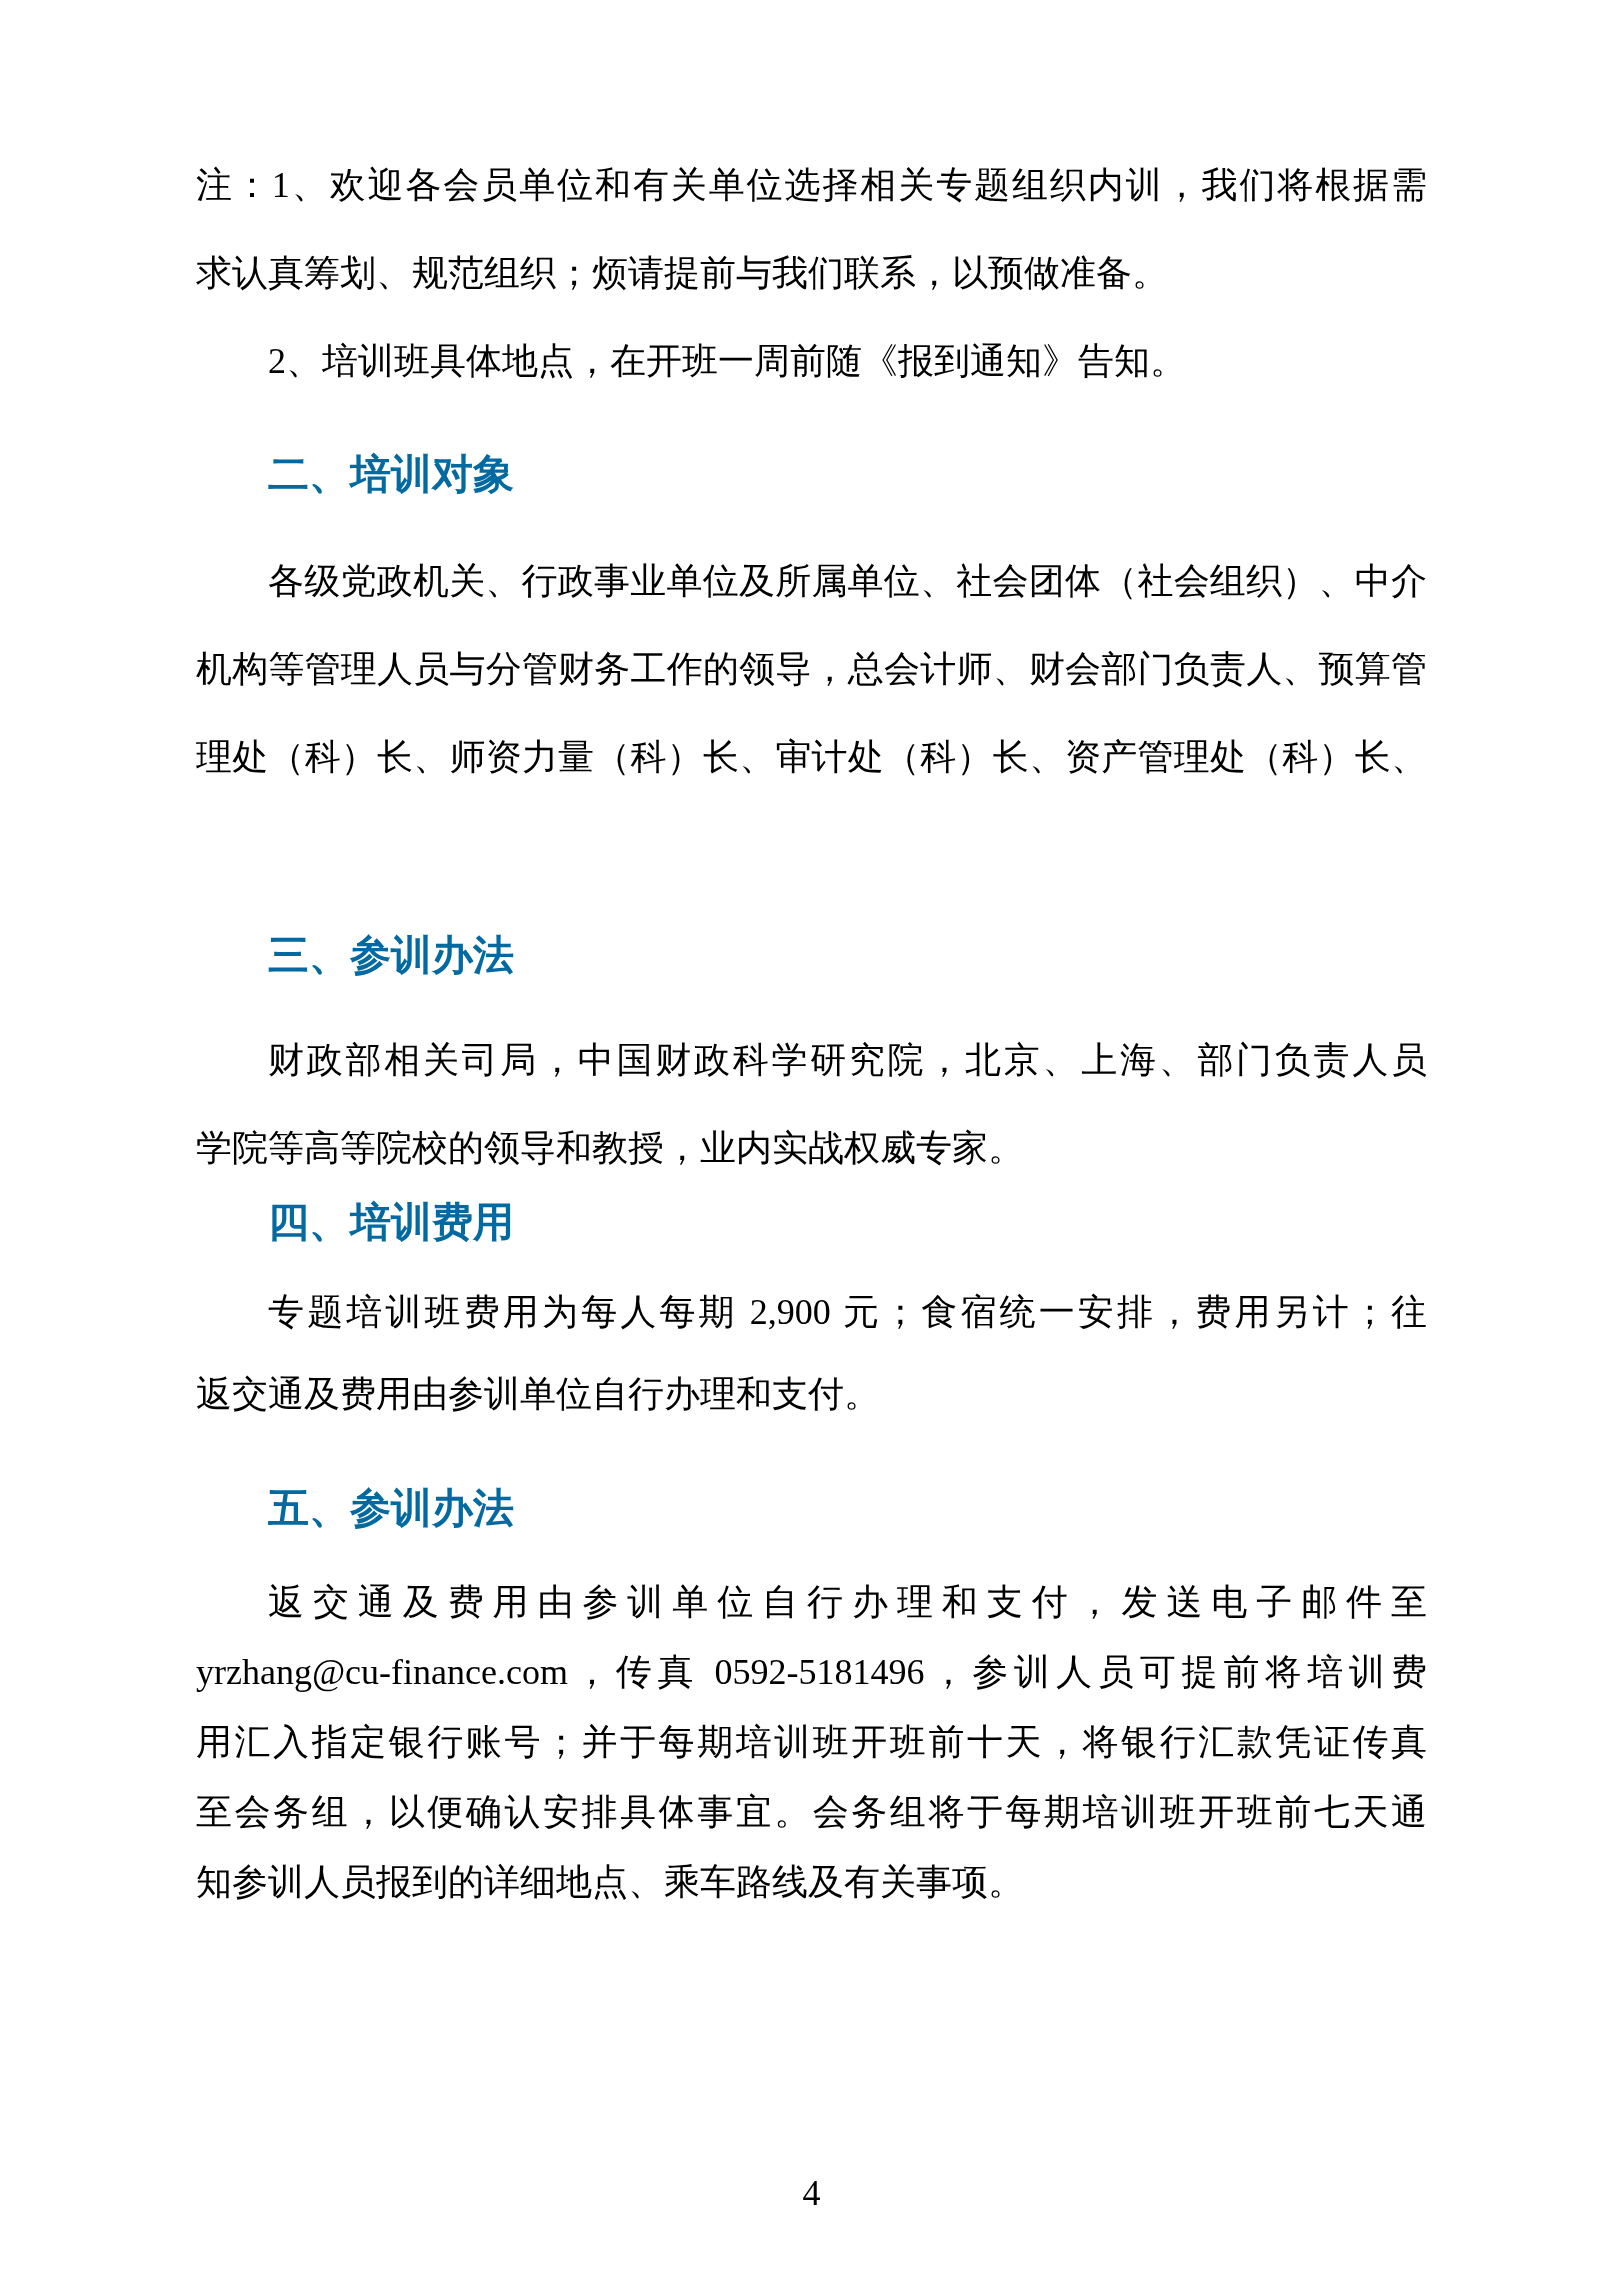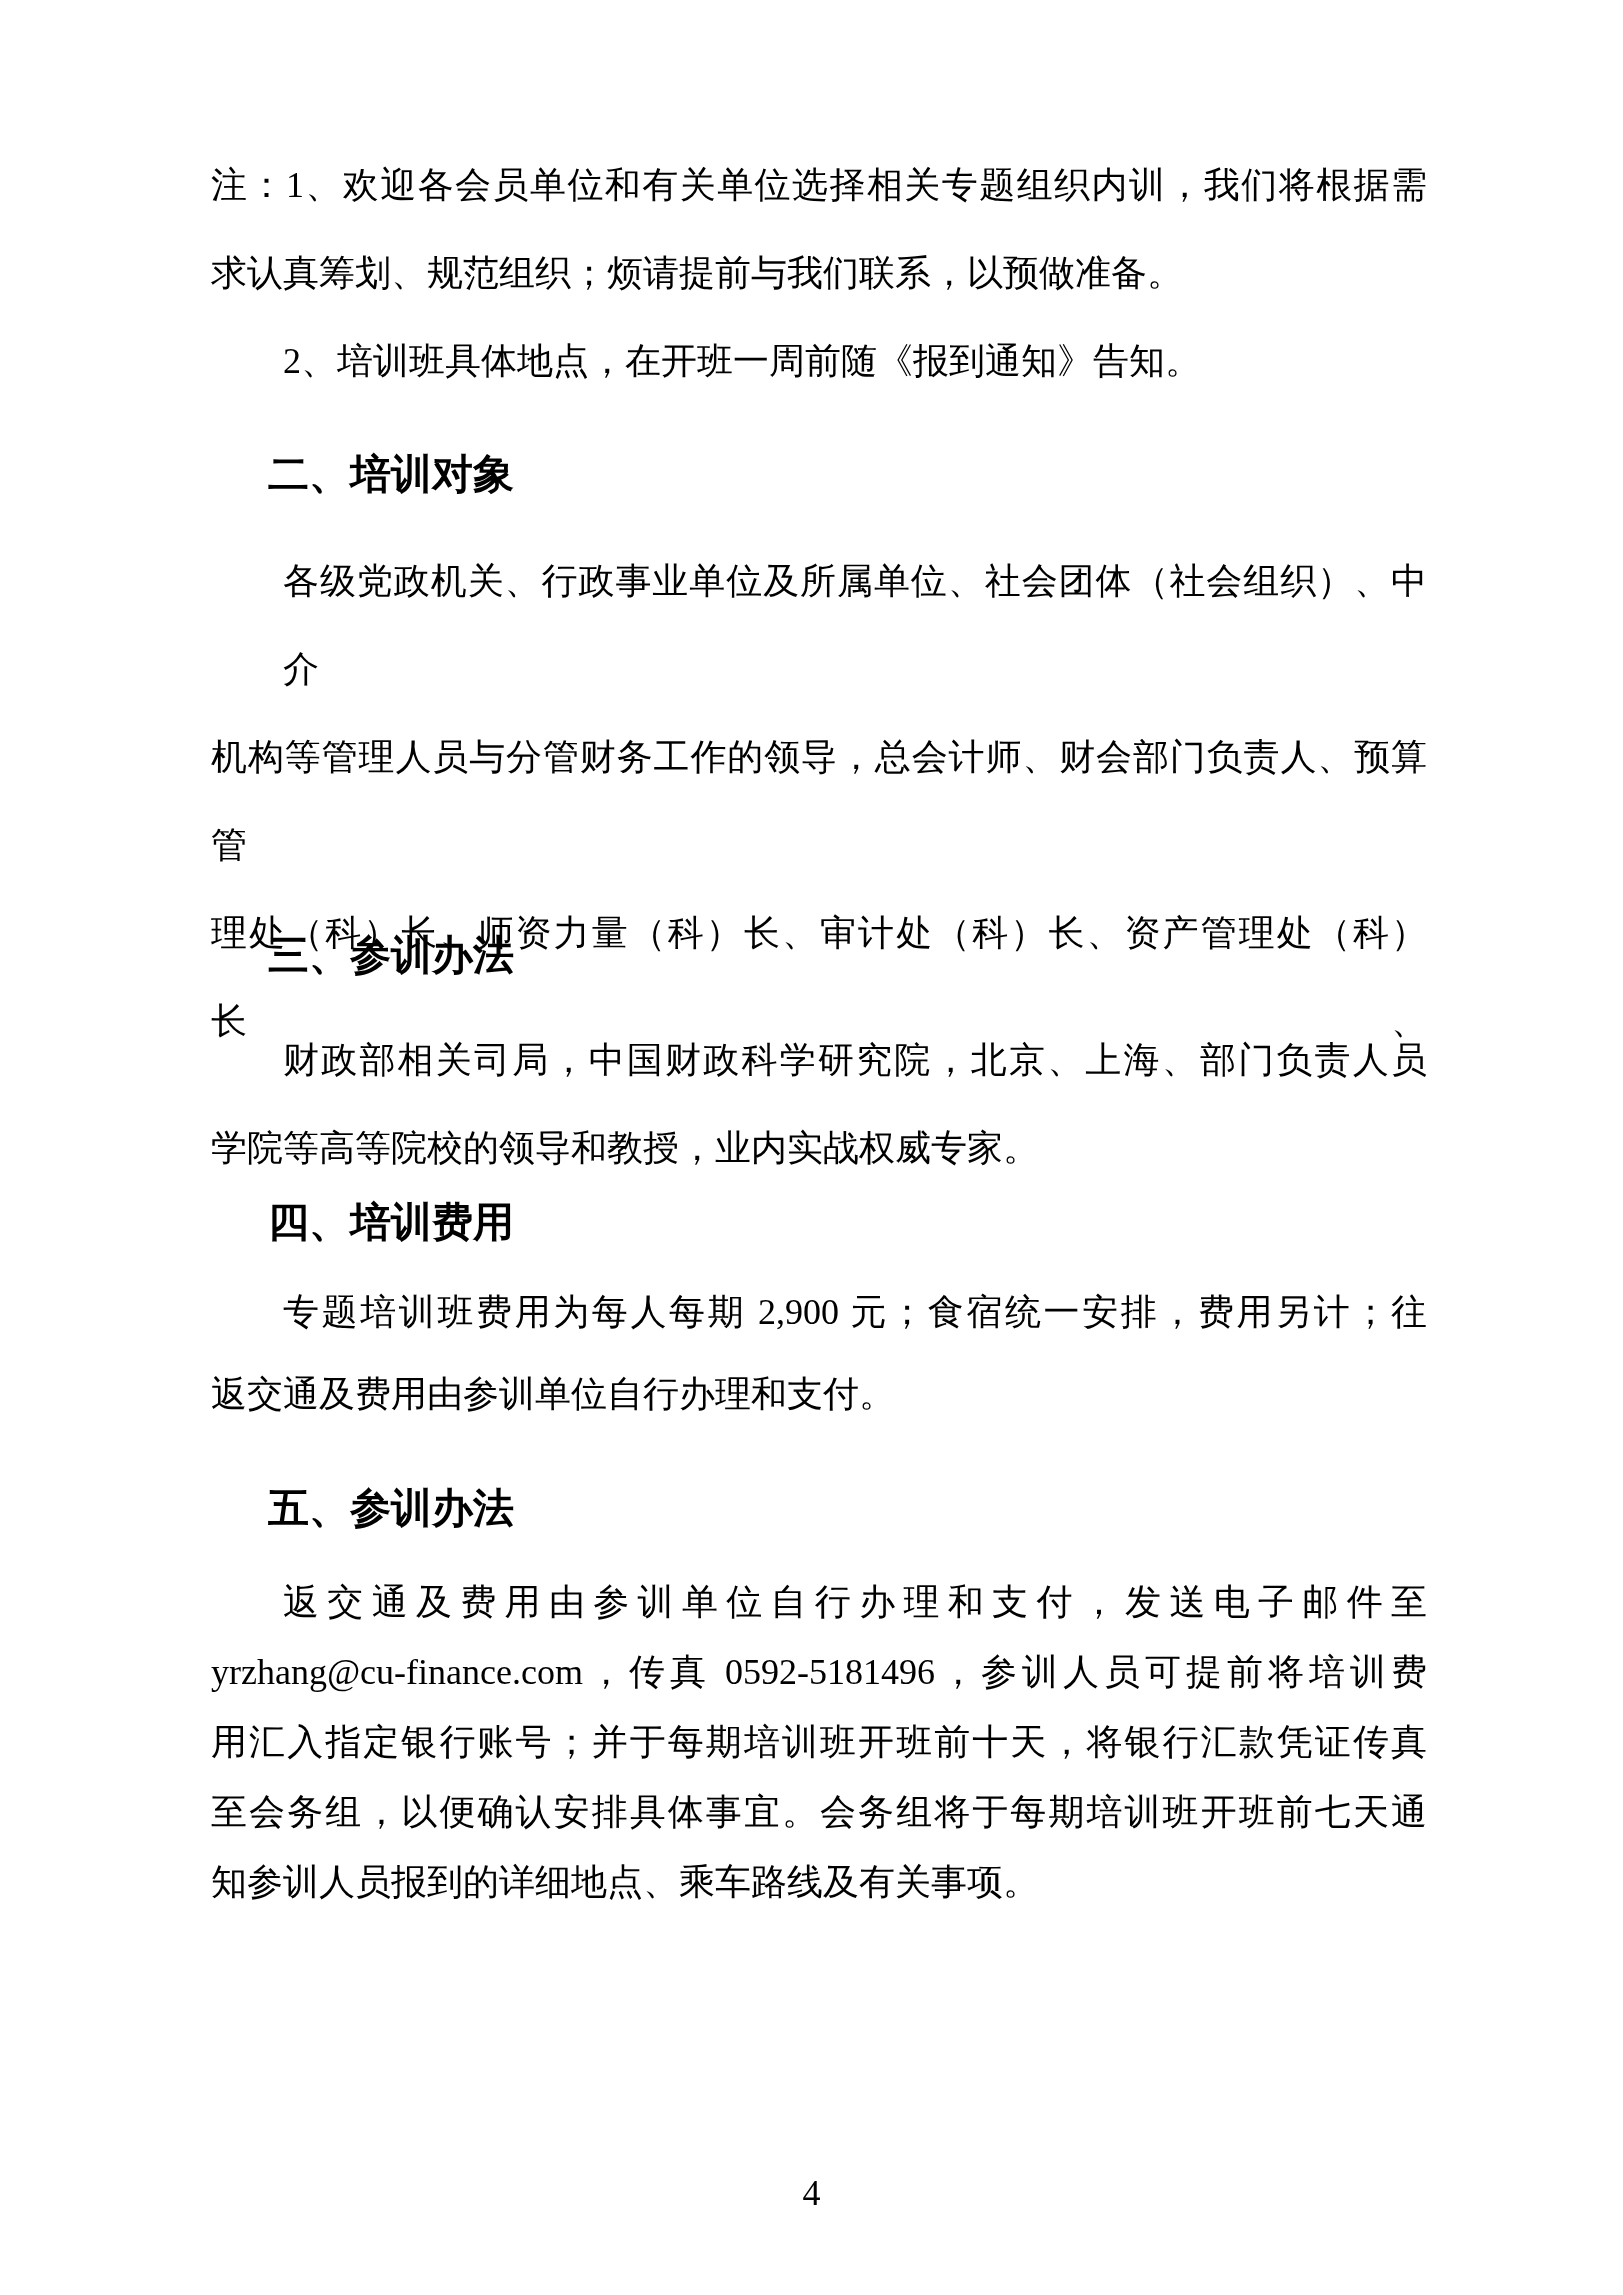--- a/index.html
+++ b/index.html
@@ -22,21 +22,20 @@
     left: 196px;
     right: 196px;
   }
   
   .ln {
     font-size: 36px;
     line-height: 88px;
     text-align: justify;
     text-align-last: justify; 
     color: #000000;
-    margin-left: 15px;
   }
   .ln.end {
     text-align-last: left;    
   }
   .ln.ind {
     padding-left: 72px;      
   }
   .tight .ln {
     line-height: 70px;       
   }
@@ -45,21 +44,21 @@
   }
   
   .heading {
     position: absolute;
     left: 268px;
     font-family: "Liberation Sans", sans-serif;
     font-weight: 900;
     font-size: 41px;
     line-height: 88px;
     letter-spacing: 0px;
-    color: #000000;
+    color: #0369a1;
     white-space: nowrap;
   }
   .footer {
     position: absolute;
     left: 196px;
     right: 196px;
     text-align: center;
     font-size: 36px;
     line-height: 39px;
     color: #000000;

